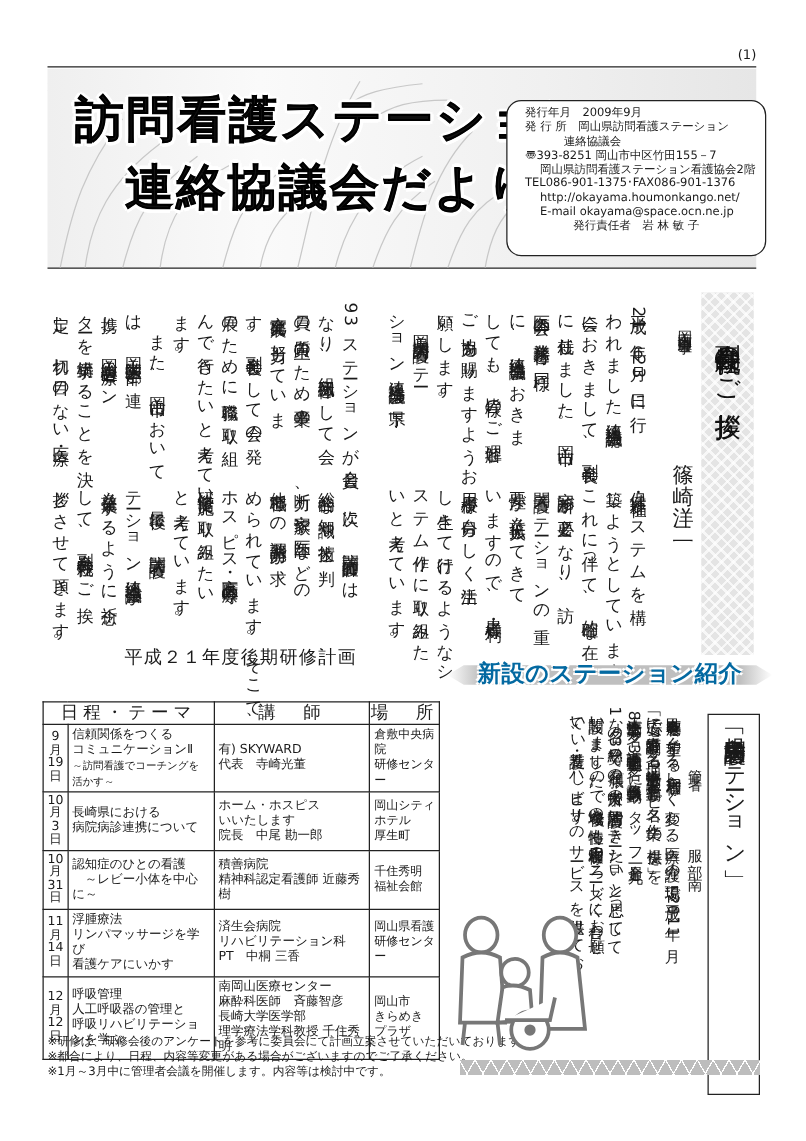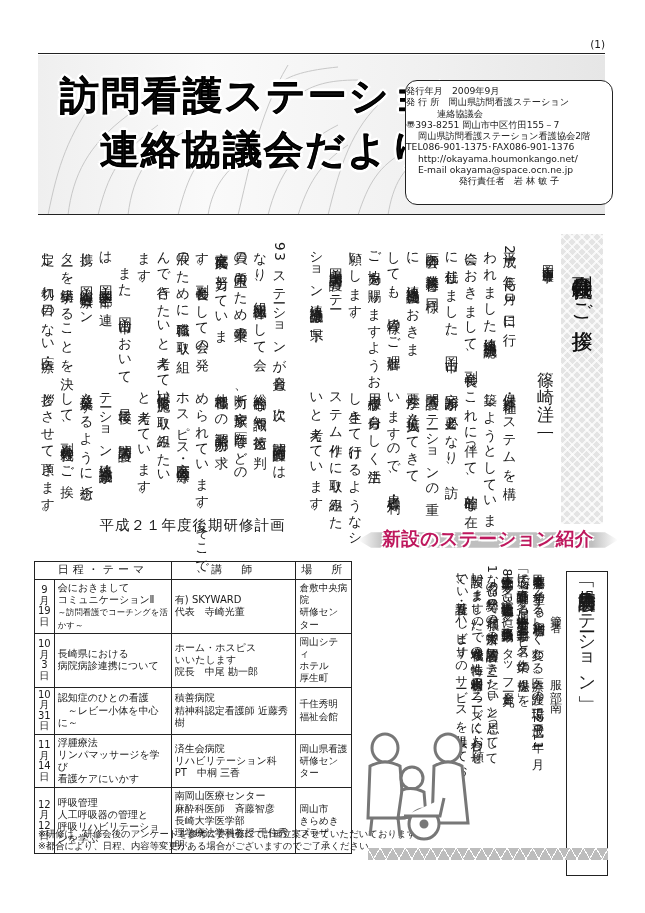--- a/index.html
+++ b/index.html
@@ -33,21 +33,21 @@
                  0 3px 0 #fff, 3px 0 0 #fff, 0 -3px 0 #fff, -3px 0 0 #fff;
     -webkit-text-stroke: 0.5px #000;
   }
   .mast-line1 { left: 22px; top: 14px; font-size: 39px; }
   .mast-line2 { left: 62px; top: 68px; font-size: 39px; }
   .mast-issue { left: 217px; top: 122px; font-size: 22px; letter-spacing: 1px; }
 
   .pubinfo {
     position: absolute; left: 405px; top: 80px; width: 208px; height: 125px;
     border: 1.2px solid #222; border-radius: 12px; background: #fff;
-    font-size: 9.2px; line-height: 11.3px; padding: 4px 0;
+    font-size: 9.2px; line-height: 11.3px; padding: 4px 14px;
   }
   .pubinfo .row { white-space: nowrap; }
   .pubinfo .indent1 { padding-left: 31px; }
   .pubinfo .indent3 { padding-left: 12px; }
   .pubinfo .center { text-align: center; }
 
   
   .article-area { position: absolute; left: 38px; top: 218px; width: 567px; height: 305px; }
   .col-block {
     position: absolute; top: 0; writing-mode: vertical-rl;
@@ -83,21 +83,21 @@
   
   .sched-title {
     position: absolute; left: 30px; top: 516px; width: 325px; text-align: center;
     font-size: 14.5px; letter-spacing: 1px;
   }
   table.sched {
     position: absolute; left: 34px; top: 561px; width: 318px;
     border-collapse: collapse; font-size: 10px; line-height: 12.2px;
   }
   table.sched th, table.sched td { border: 1.2px solid #222; vertical-align: middle; }
-  table.sched th { font-weight: normal; height: 18px; letter-spacing: 4px; font-size: 11px; }
+  table.sched th { font-weight: normal; height: 18px; letter-spacing: 4px; font-size: 14px; }
   table.sched td { padding: 2px 3px; }
   td.date { width: 17px; text-align: center; padding: 2px 0; font-size: 10px; line-height: 10.5px; background: #fff; }
   td.date span { display: block; }
   td.theme { width: 119px; }
   td.lecturer { width: 126px; }
   td.venue { width: 56px; font-size: 9.6px; }
   .small-sub { font-size: 8.4px; }
 
   .notes {
     position: absolute; left: 38px; top: 828px; width: 330px;
@@ -106,21 +106,21 @@
 
   
   .new-banner {
     position: absolute; left: 358px; top: 527px; width: 260px; height: 26px;
     background:
       linear-gradient(90deg, rgba(255,255,255,0) 0, #bfbfbf 10%, #bfbfbf 90%, rgba(255,255,255,0) 100%);
     clip-path: polygon(0 50%, 5% 20%, 95% 20%, 100% 50%, 95% 80%, 5% 80%);
   }
   .new-banner-text {
     position: absolute; left: 358px; top: 526px; width: 260px; text-align: center;
-    font-size: 18.5px; font-weight: bold; color: #be185d; letter-spacing: 0.5px;
+    font-size: 18.5px; font-weight: bold; color: #0369a1; letter-spacing: 0.5px;
     text-shadow: -1.5px -1.5px 0 #fff, 1.5px -1.5px 0 #fff, -1.5px 1.5px 0 #fff, 1.5px 1.5px 0 #fff;
   }
   .station-name-frame {
     position: absolute; left: 566px; top: 571px; width: 42px; height: 305px;
     border: 1.2px solid #222; display: flex; justify-content: center;
   }
   .station-name-frame .title {
     writing-mode: vertical-rl; font-size: 17.5px; letter-spacing: 0.6px; padding-top: 4px;
   }
   .manager-label {
@@ -259,21 +259,21 @@
   </thead>
   <tbody>
     <tr>
       <td class="date">
         <span>9</span>
           <span>月</span>
           <span>19</span>
           <span>日</span>
       </td>
       <td class="theme">
-        <div>会におきまして</div>
+        <div>信頼関係をつくる</div>
           <div>コミュニケーションⅡ</div>
           <div class="small-sub">～訪問看護でコーチングを活かす～</div>
       </td>
       <td class="lecturer">
         <div>有) SKYWARD</div>
           <div>代表　寺崎光董</div>
       </td>
       <td class="venue">
         <div>倉敷中央病院</div>
           <div>研修センター</div>
@@ -365,20 +365,21 @@
         <div>岡山市</div>
           <div>きらめきプラザ</div>
       </td>
     </tr>
   </tbody>
 </table>
 
 <div class="notes">
   <div>※研修は、研修会後のアンケートを参考に委員会にて計画立案させていただいております。</div>
   <div>※都合により、日程、内容等変更がある場合がございますのでご了承ください。</div>
+  <div>※1月～3月中に管理者会議を開催します。内容等は検討中です。</div>
 </div>
 
 <div class="new-banner"></div>
 <div class="new-banner-text">新設のステーション紹介</div>
 
 <div class="station-name-frame">
   <div class="title">「児島中央訪問看護ステーション」</div>
 </div>
 <div class="manager-label">管理者</div>
 <div class="manager-name">服部南</div>

